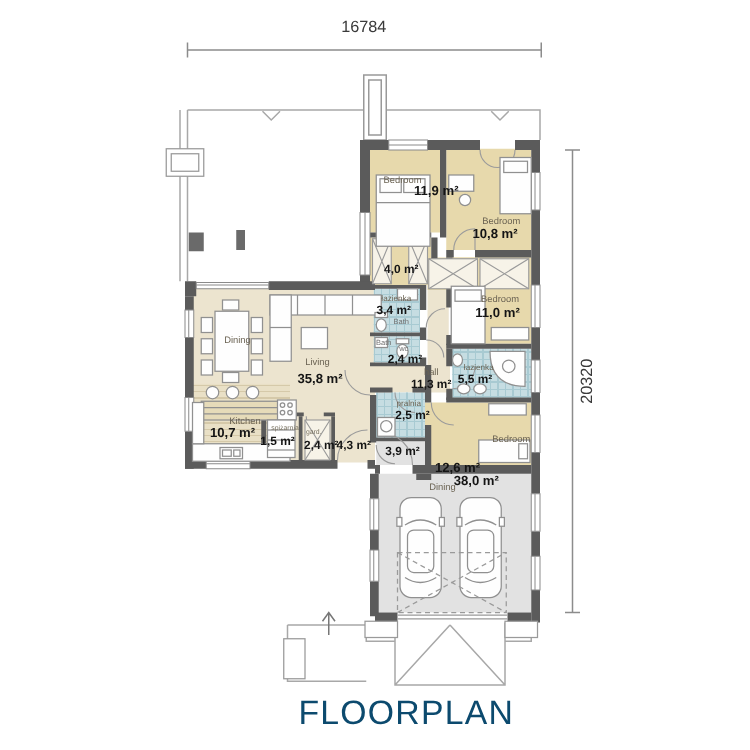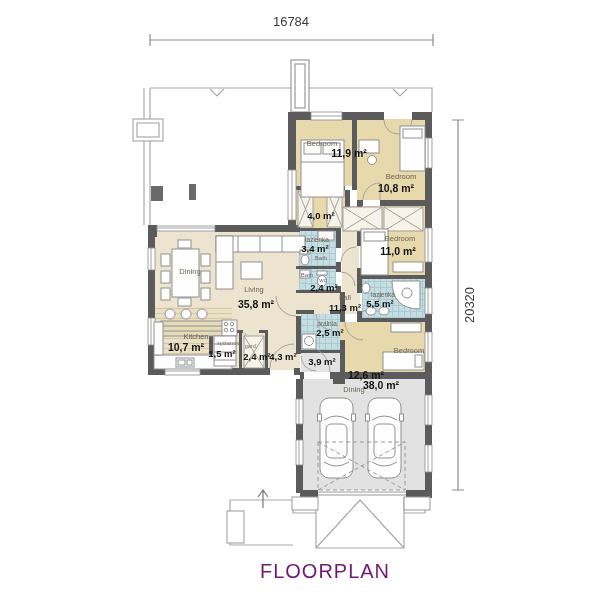--- a/index.html
+++ b/index.html
@@ -17,21 +17,21 @@
   svg{position:absolute;left:0;top:0;}
   .lbl{position:absolute;transform:translate(-50%,-50%);white-space:nowrap;z-index:5;
        color:#6b6353;font-size:7.5px;line-height:1;}
   .area{font-weight:bold;color:#141414;font-size:9.5px;}
   .area-lg{font-size:10.5px;}
   .nm-sm{font-size:6.5px;}
   .nm-xs{font-size:5.5px;color:#77705f;}
   .tiny{font-size:6px;color:#6f6f6f;}
   .dim{font-size:13px;color:#3a3a3a;}
   .dim-v{transform:translate(-50%,-50%) rotate(-90deg);}
-  .title{font-size:20px;color:#701a75;letter-spacing:1px;}
+  .title{font-size:27px;color:#0c4a6e;letter-spacing:1px;}
 </style>
 </head>
 <body>
 
 <div id="canvas">
 
   <div class="fill beige" style="left:154px;top:228px;width:146px;height:142px;"></div>
   <div class="fill beige" style="left:342px;top:228px;width:17px;height:64px;"></div>
   <div class="fill beige" style="left:300px;top:292px;width:60px;height:22px;"></div>
   <div class="fill tan" style="left:296px;top:119px;width:56px;height:67px;"></div>

